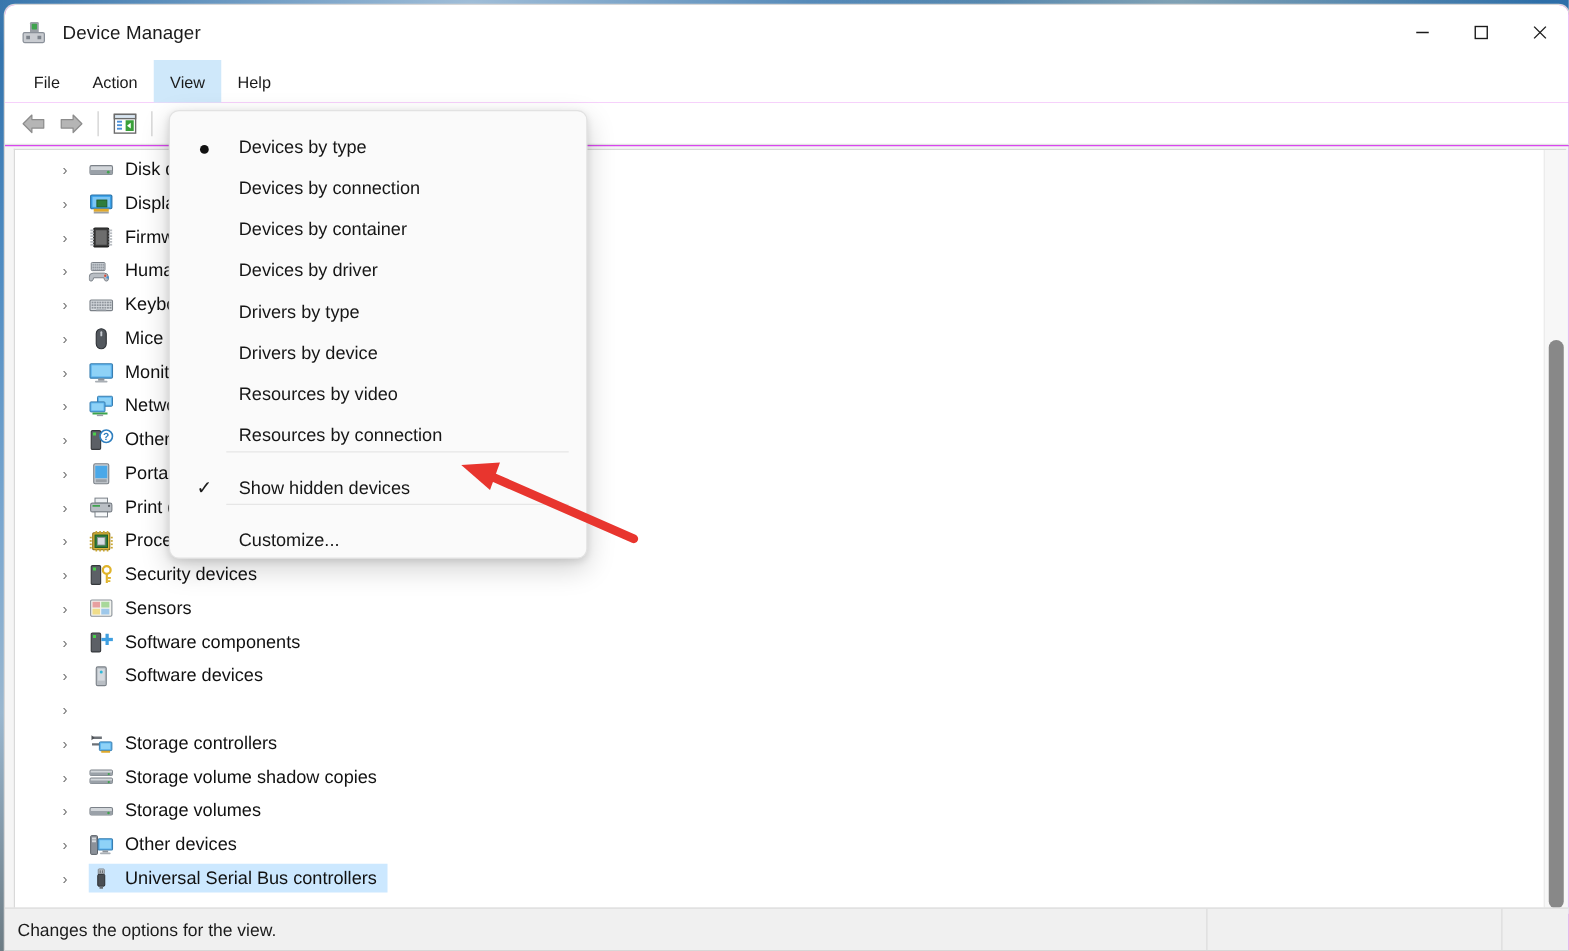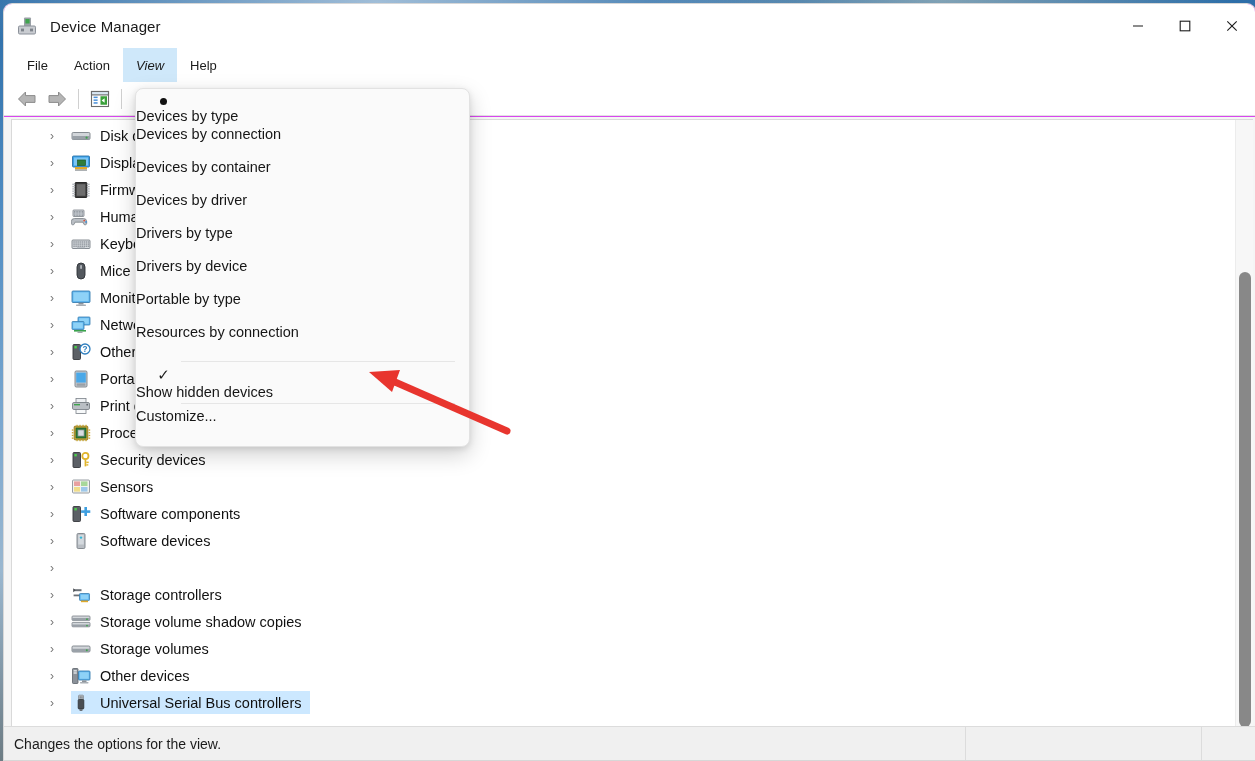--- a/index.html
+++ b/index.html
@@ -91,21 +91,21 @@
   }
   .menu-item {
     display: flex;
     align-items: center;
     padding: 0 13px;
     font-size: 13px;
     color: #1b1b1b;
     cursor: default;
     user-select: none;
   }
-  .menu-item.active { background: #cfe8fa; font-style: italic; }
+  .menu-item.active { background: #cfe8fa; }
 
   
   #toolbar {
     height: 34px;
     background: #ffffff;
     display: flex;
     align-items: center;
     padding-left: 8px;
     border-bottom: 1px solid #e2e2e2;
     position: relative;
@@ -229,27 +229,26 @@
     background: #fafafa;
     border: 1px solid #e2e2e2;
     border-radius: 8px;
     box-shadow: 0 8px 22px rgba(0,0,0,.18), 0 2px 6px rgba(0,0,0,.10);
     padding: 4px 0 5px 0;
     z-index: 40;
   }
   .mi {
     height: 33px;
     display: flex;
-    align-items: flex-start;
+    align-items: flex-end;
     font-size: 14.5px;
     color: #161616;
     cursor: default;
     user-select: none;
     padding-left: 0;
-    flex-direction: column;
   }
   .mi .mark {
     width: 55px;
     text-align: center;
     flex: 0 0 auto;
     font-size: 13px;
     color: #111;
   }
   .mi .mi-label { flex: 1 1 auto; }
   .mi .bullet-dot {
@@ -719,21 +718,21 @@
       <div class="mi">
         <span class="mark"></span>
         <span class="mi-label">Drivers by type</span>
       </div>
       <div class="mi">
         <span class="mark"></span>
         <span class="mi-label">Drivers by device</span>
       </div>
       <div class="mi">
         <span class="mark"></span>
-        <span class="mi-label">Portable by type</span>
+        <span class="mi-label">Resources by video</span>
       </div>
       <div class="mi">
         <span class="mark"></span>
         <span class="mi-label">Resources by connection</span>
       </div>
       <div class="mi-sep"></div>
       <div class="mi">
         <span class="mark"><span class="check-glyph">✓</span></span>
         <span class="mi-label">Show hidden devices</span>
       </div>

